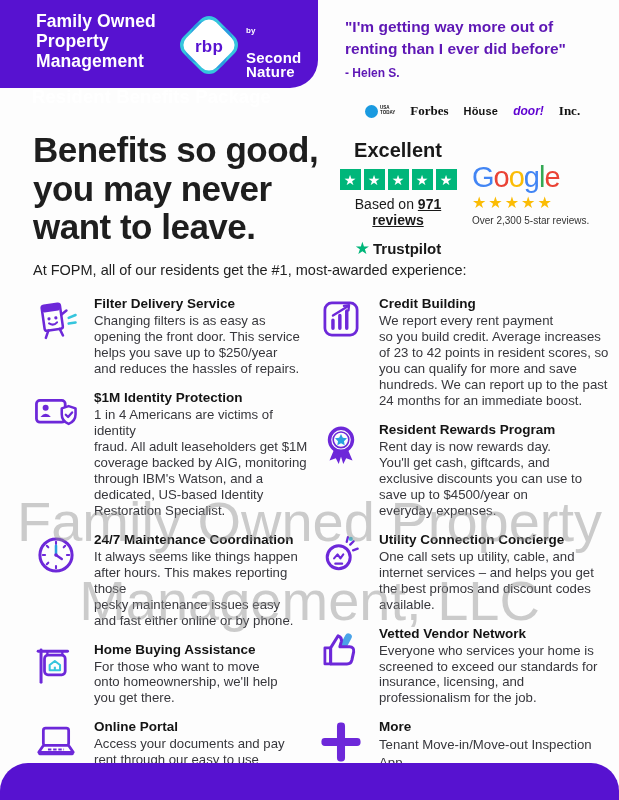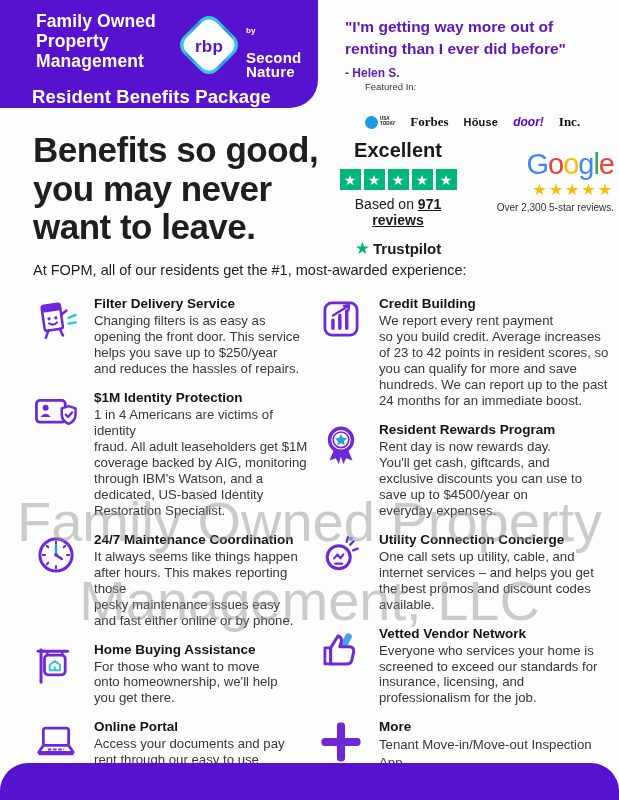--- a/index.html
+++ b/index.html
@@ -10,21 +10,21 @@
     position: relative;
     width: 619px; height: 800px;
     background: #fdfdfd;
     overflow: hidden;
     margin: 0 auto;
   }
 
   
   .header-box {
     position: absolute; left: 0; top: 0;
-    width: 318px; height: 108px;
+    width: 318px; height: 88px;
     background: #5712d0;
     border-radius: 0 0 28px 0;
     color: #fff;
   }
   .company-name {
     position: absolute; left: 36px; top: 12px;
     font-size: 17.5px; font-weight: 700; line-height: 1.13;
     white-space: pre-line; letter-spacing: 0.1px;
   }
   .package-title {
@@ -94,21 +94,21 @@
   .tp-star-box {
     width: 21px; height: 21px; background: #00b67a;
     display: flex; align-items: center; justify-content: center;
     color: #fff; font-size: 14px;
   }
   .tp-basedon { font-size: 14px; color: #191919; }
   .tp-count { font-weight: 700; text-decoration: underline; color: #191919; cursor: pointer; }
   .tp-brand { margin-top: 10px; font-size: 15px; font-weight: 700; color: #191919; }
   .tp-brand-star { color: #00b67a; font-size: 17px; margin-right: 3px; }
 
-  .google-block { position: absolute; left: 472px; top: 148px; width: 142px; text-align: right; }
+  .google-block { position: absolute; left: 472px; top: 161px; width: 142px; text-align: left; }
   .g-logo { font-size: 29px; font-weight: 500; letter-spacing: -1px; }
   .gl-blue { color: #4285F4; } .gl-red { color: #EA4335; }
   .gl-yellow { color: #FBBC05; } .gl-green { color: #34A853; }
   .g-stars { color: #fbbc05; font-size: 16px; letter-spacing: 2px; margin-top: -1px; }
   .g-caption { font-size: 10px; color: #333; margin-top: 3px; }
 
   
   .intro { position: absolute; left: 33px; top: 262px; font-size: 14.5px; color: #212121; }
 
   
@@ -161,21 +161,20 @@
     <div class="package-title">Resident Benefits Package</div>
   </div>
 
   <div class="testimonial">
     <div class="quote">"I'm getting way more out of
 renting than I ever did before"</div>
     <div class="attribution">- Helen S.</div>
   </div>
 
   <div class="featured">
-    <div class="featured-label">Featured In:</div>
     <div class="featured-row">
       <div class="usat">
         <div class="usat-circle"></div>
         <div class="usat-text">USA
 TODAY</div>
       </div>
       <div class="forbes">Forbes</div>
       <div class="house">Höuse</div>
       <div class="yahoo">door!</div>
       <div class="inc">Inc.</div>

